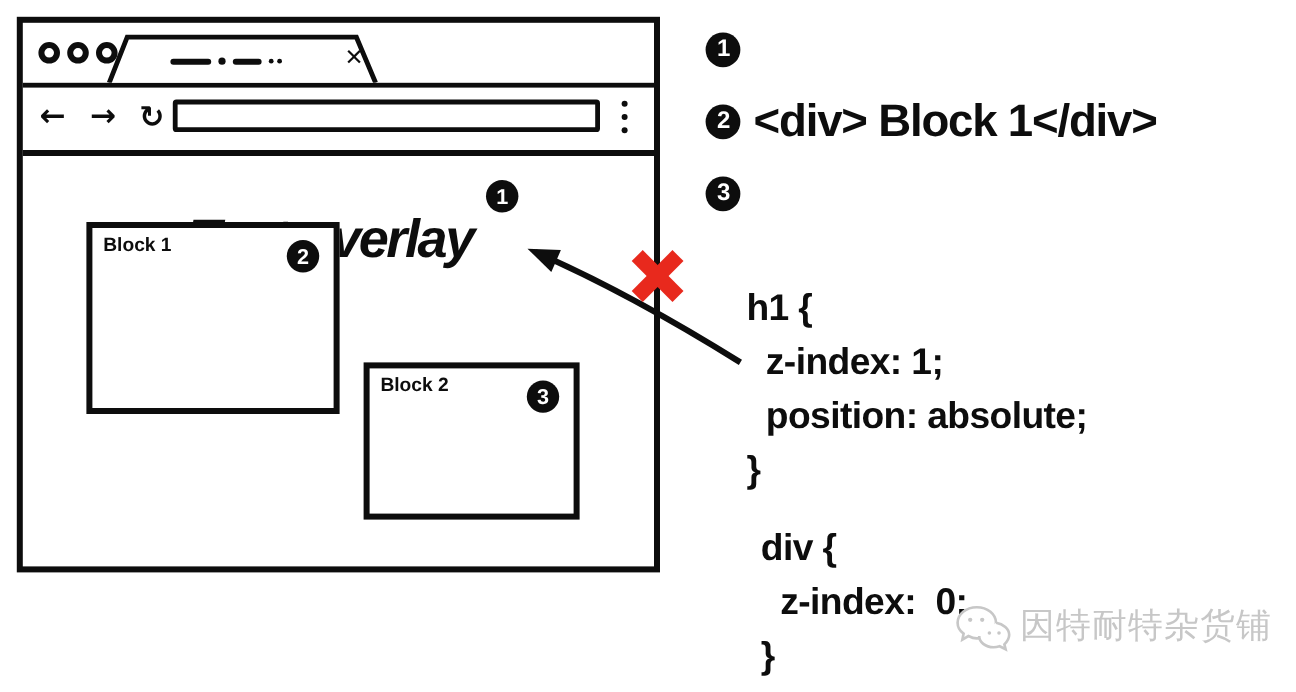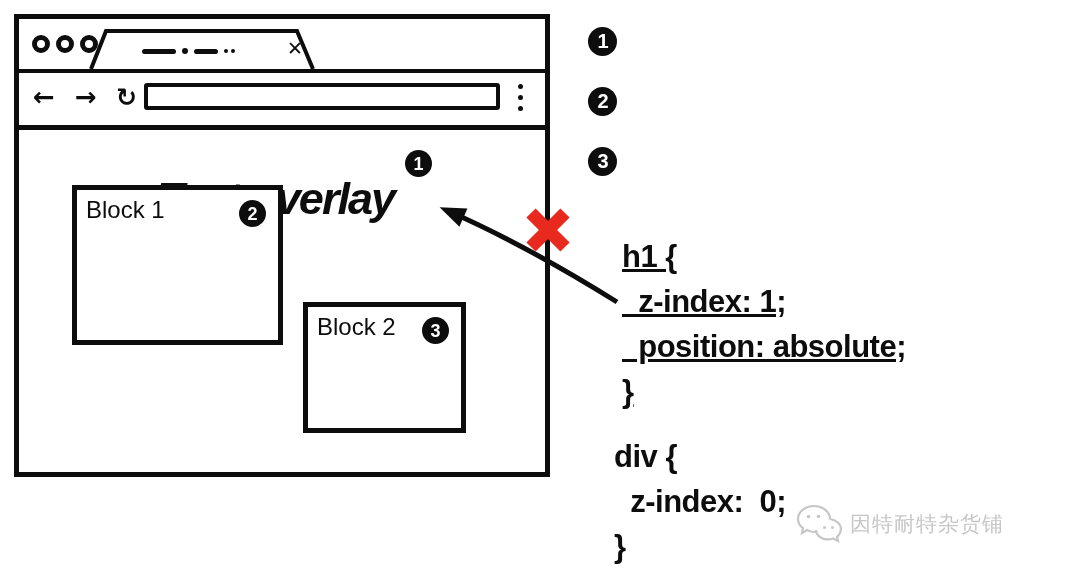--- a/index.html
+++ b/index.html
@@ -37,51 +37,51 @@
   .kebab i { width:5px; height:5px; background:#0d0d0d; border-radius:50%; }
 
   .content { position:absolute; left:0; top:111px; width:526px; height:342px; }
   .overlay-heading {
     position:absolute; left:138px; top:46px; z-index:1;
     font-size:45px; line-height:45px; font-weight:800; font-style:italic; letter-spacing:-2px;
     white-space:nowrap;
   }
   .block { position:absolute; background:#fff; border:5px solid #0d0d0d; box-sizing:border-box; z-index:2; }
   .block1 { left:53px; top:55px; width:211px; height:160px; }
-  .block2 { left:284px; top:172px; width:163px; height:131px; }
-  .block-label { position:absolute; left:9px; top:6px; font-size:24px; font-weight:400; }
+  .block2 { left:284px; top:172px; width:180px; height:131px; }
+  .block-label { position:absolute; left:9px; top:6px; font-size:16px; font-weight:700; }
 
   .badge {
     width:27px; height:27px; border-radius:50%; background:#0d0d0d; color:#fff;
     display:flex; align-items:center; justify-content:center;
     font-size:18px; font-weight:700; line-height:1; flex:none;
   }
   .block .badge { position:absolute; right:12px; top:10px; }
   .badge-h1 { position:absolute; left:386px; top:20px; z-index:3; }
 
   
   .legend-row { position:absolute; display:flex; align-items:center; gap:11px; height:50px;
     font-size:38px; font-weight:700; letter-spacing:-1px; white-space:nowrap; }
   .row1 { left:588px; top:16px; }
   .row2 { left:588px; top:76px; }
   .row3 { left:588px; top:136px; }
   .legend-row .badge { width:29px; height:29px; font-size:20px; }
 
   .css-code { position:absolute; margin:0; font-family:"Liberation Sans", sans-serif;
     font-size:31px; font-weight:700; line-height:45px; letter-spacing:-0.5px; white-space:pre; }
-  .css1 { left:622px; top:234px;text-decoration:underline; }
-  .css2 { left:614px; top:434px; }
+  .css1 { left:622px; top:234px; }
+  .css2 { left:634px; top:434px; }
 
   
   .annotation-layer { position:absolute; left:0; top:0; width:1080px; height:577px;
     pointer-events:none; z-index:5; }
 
   
-  .watermark { position:absolute; left:795px; top:502px; display:flex; align-items:center; gap:5px;
-    color:#c7c7c7; font-size:21px; letter-spacing:1px; white-space:nowrap;
+  .watermark { position:absolute; left:795px; top:502px; display:flex; gap:5px;
+    color:#c7c7c7; font-size:29px; letter-spacing:1px; white-space:nowrap;
     text-shadow:1px 1px 0 #ffffff; }
 </style>
 </head>
 <body>
 
 <div class="stage">
 
   <div class="browser">
 
     <div class="titlebar">
@@ -132,20 +132,21 @@
 
       <span class="badge badge-h1">1</span>
     </div>
   </div>
 
   <div class="legend-row row1">
     <span class="badge">1</span>
   </div>
   <div class="legend-row row2">
     <span class="badge">2</span>
+    <span>&lt;div&gt; Block 1&lt;/div&gt;</span>
   </div>
   <div class="legend-row row3">
     <span class="badge">3</span>
   </div>
 
   <pre class="css-code css1">h1 {
   z-index: 1;
   position: absolute;
 }</pre>
   <pre class="css-code css2">div {

